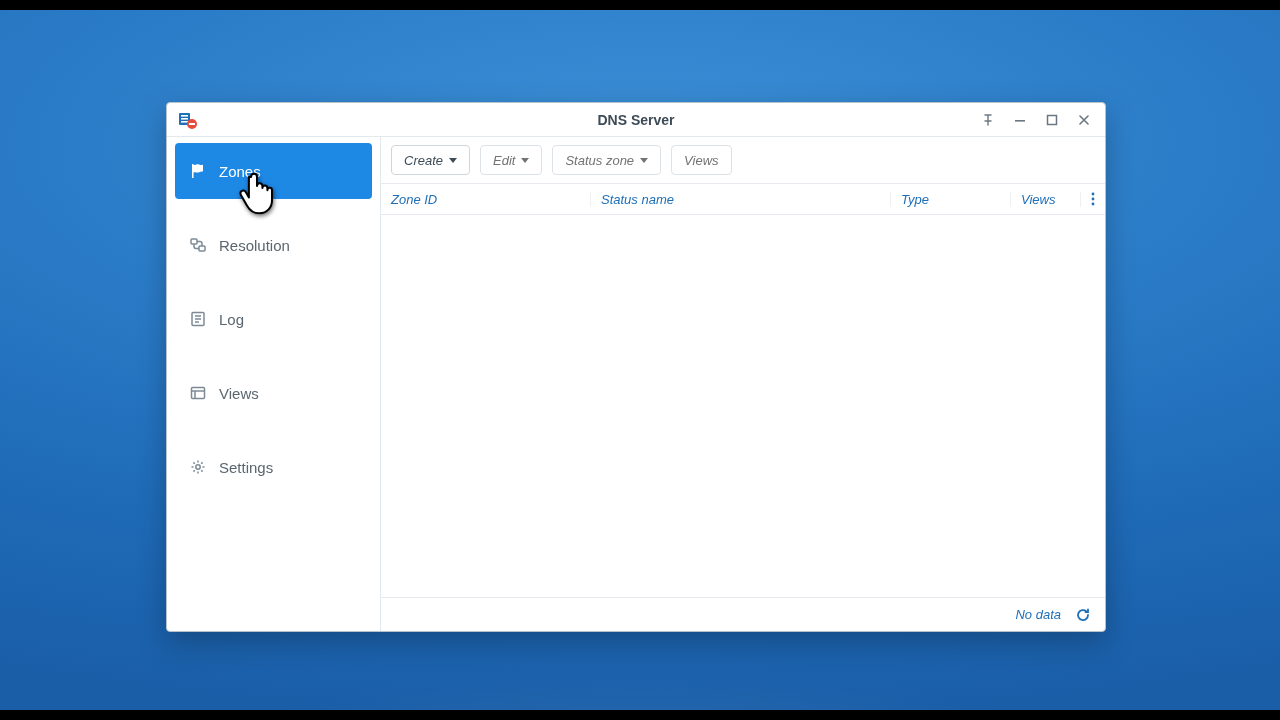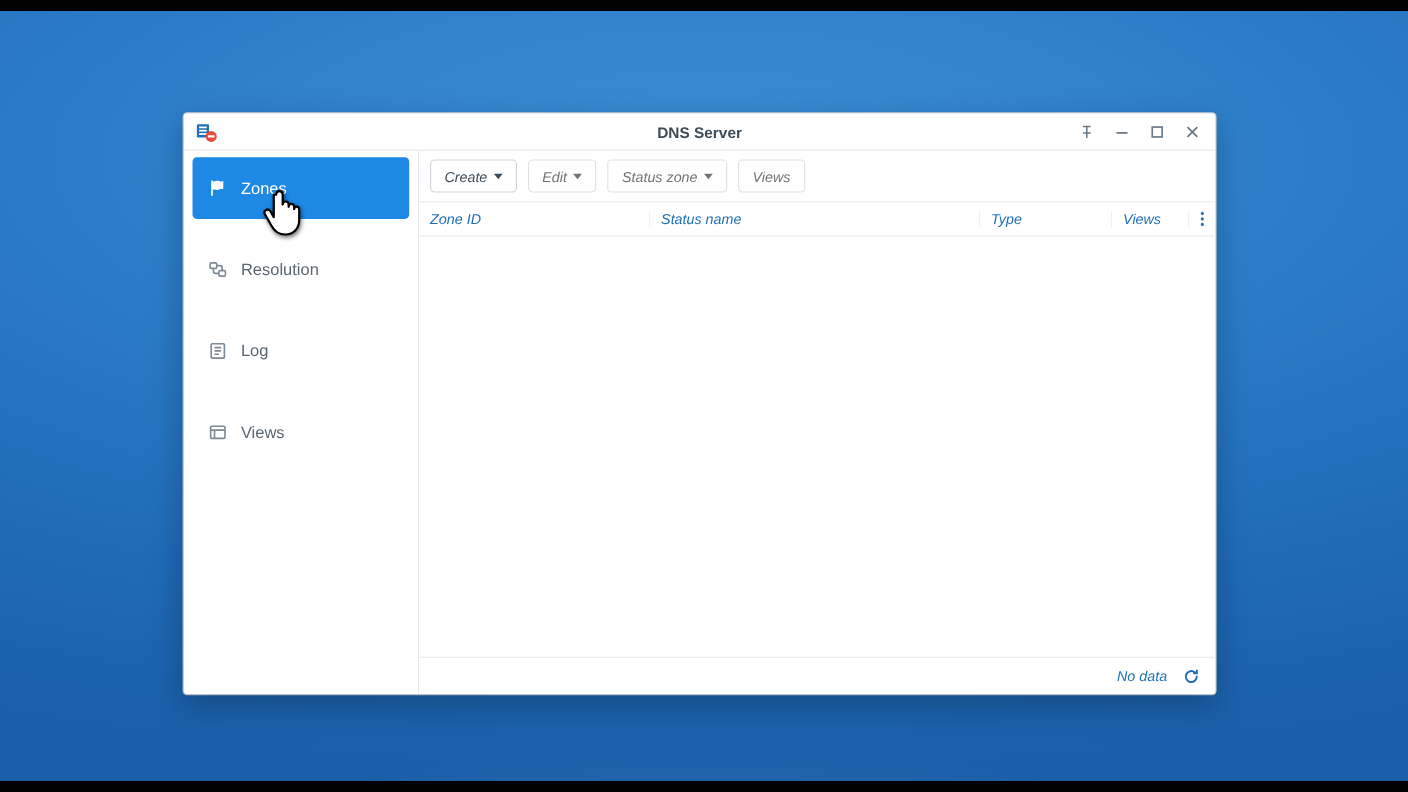--- a/index.html
+++ b/index.html
@@ -267,20 +267,29 @@
           <span>Log</span>
         </div>
         <div class="side-item">
           <span class="icon">
             <svg width="16" height="16" viewBox="0 0 16 16" fill="none" stroke="currentColor" stroke-width="1.5">
               <rect x="1.5" y="2.5" width="13" height="11" rx="1"></rect>
               <path d="M1.5 6h13M5 6v7.5"></path>
             </svg>
           </span>
           <span>Views</span>
+        </div>
+        <div class="side-item">
+          <span class="icon">
+            <svg width="16" height="16" viewBox="0 0 16 16" fill="none" stroke="currentColor" stroke-width="1.5">
+              <circle cx="8" cy="8" r="2.2"></circle>
+              <path d="M8 1.5v2M8 12.5v2M1.5 8h2M12.5 8h2M3.4 3.4l1.4 1.4M11.2 11.2l1.4 1.4M12.6 3.4l-1.4 1.4M4.8 11.2l-1.4 1.4"></path>
+            </svg>
+          </span>
+          <span>Settings</span>
         </div>
       </div>
 
       <div class="main">
         <div class="toolbar">
           <div class="btn">
             <span>Create</span>
             <span class="caret"></span>
           </div>
           <div class="btn disabled">

